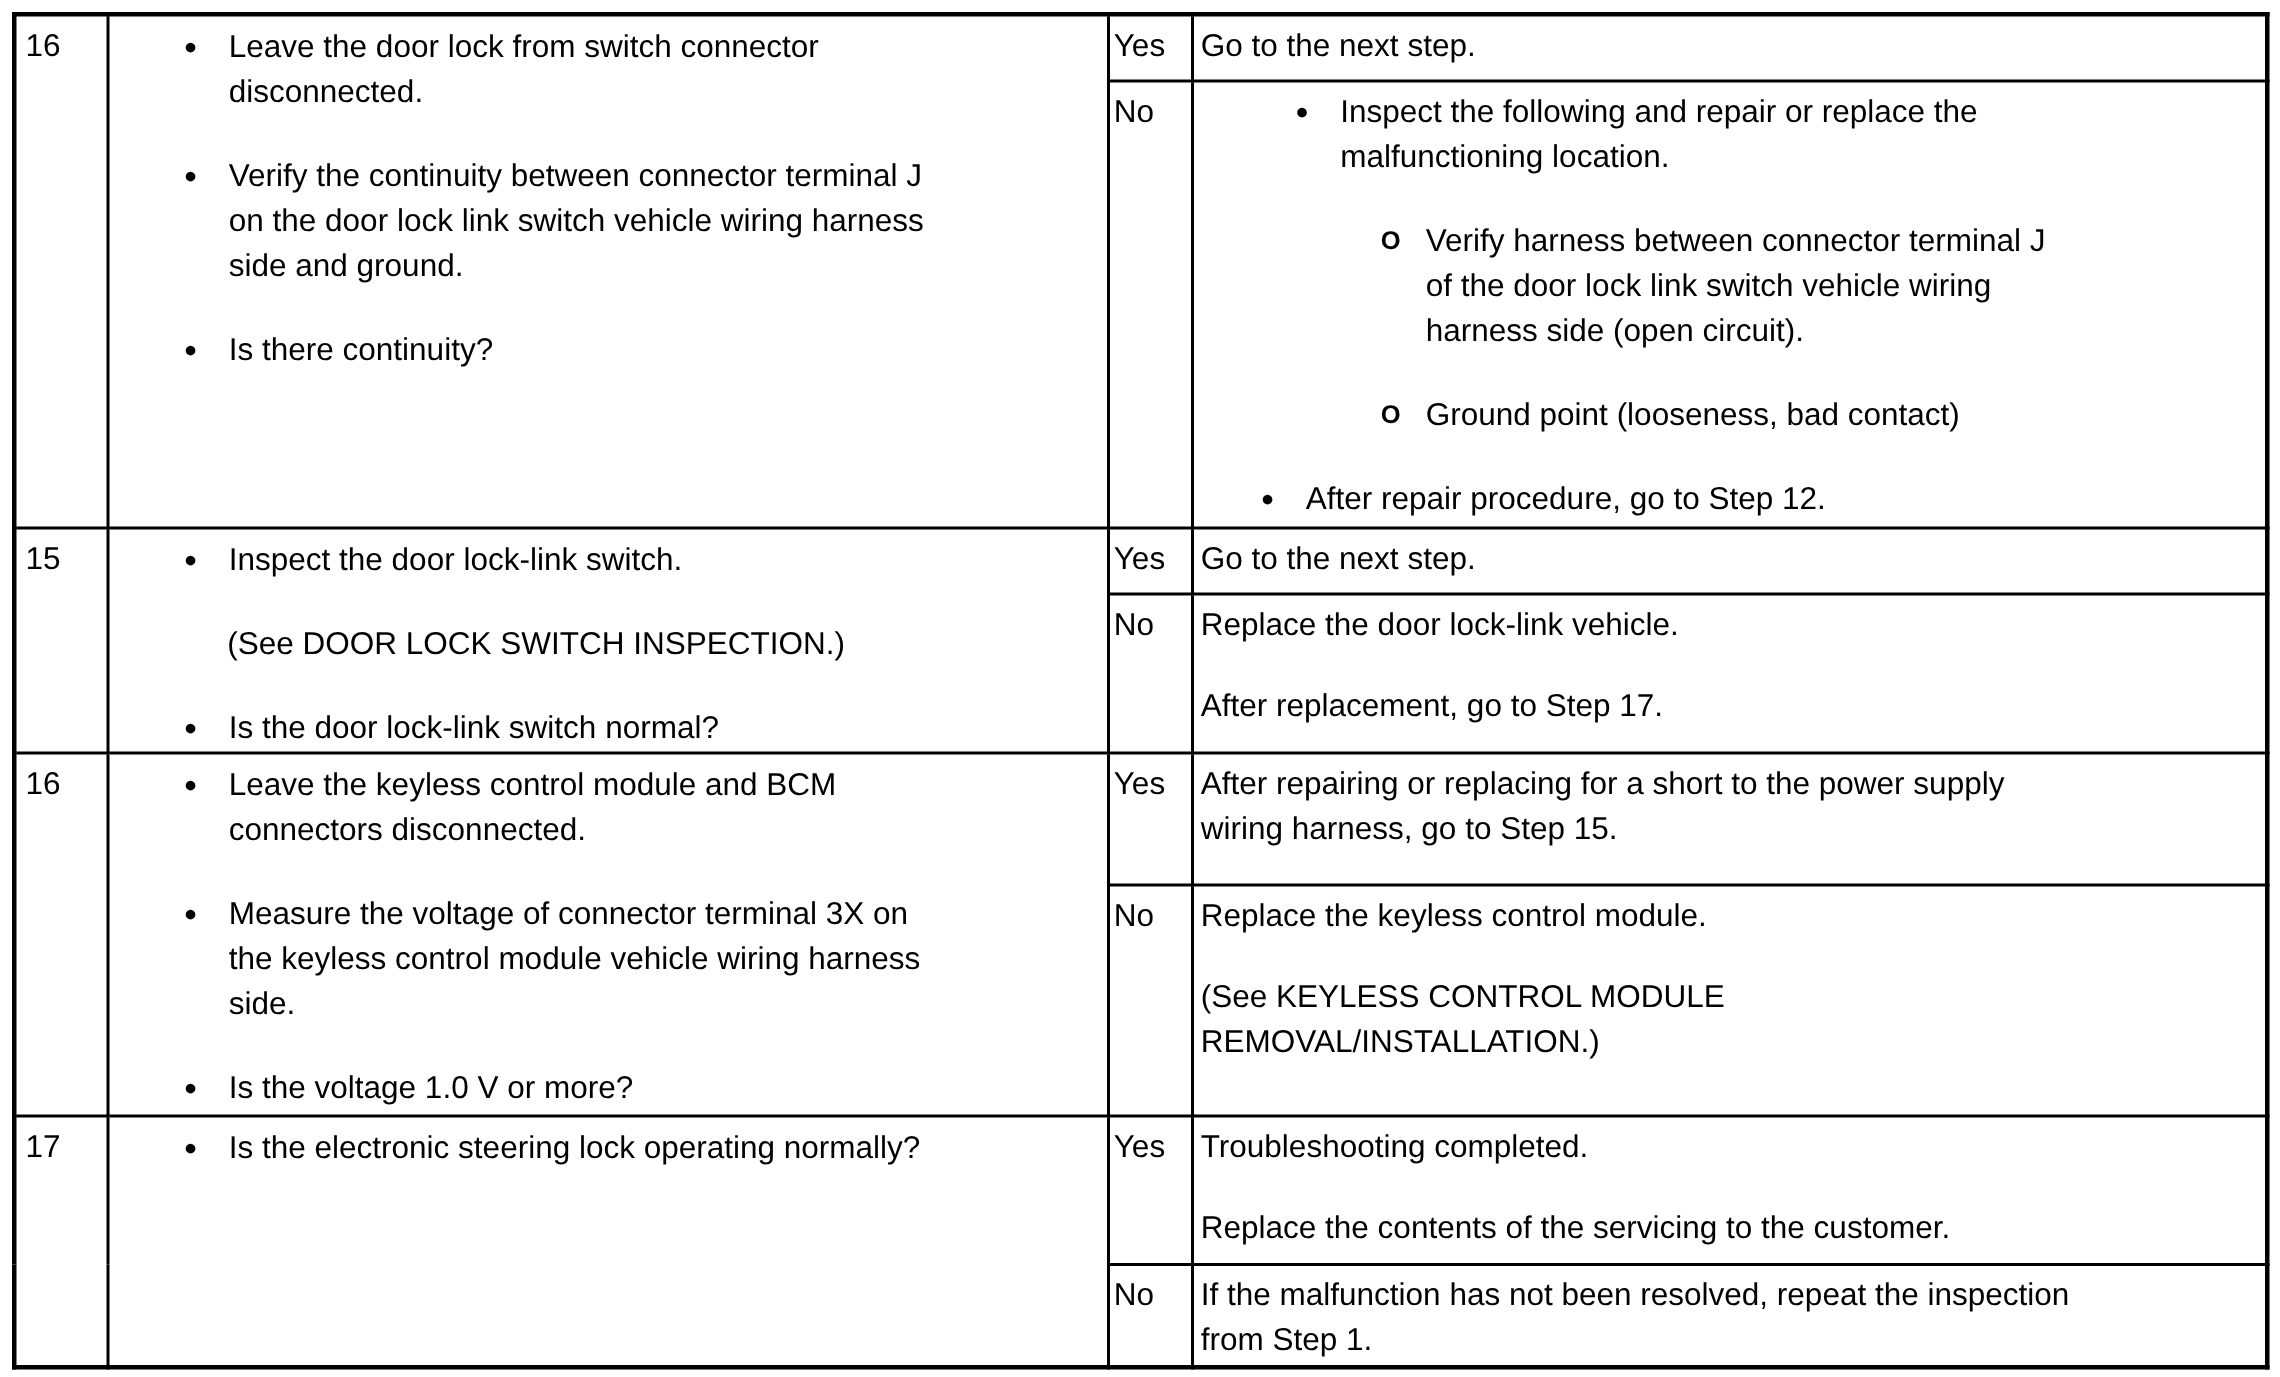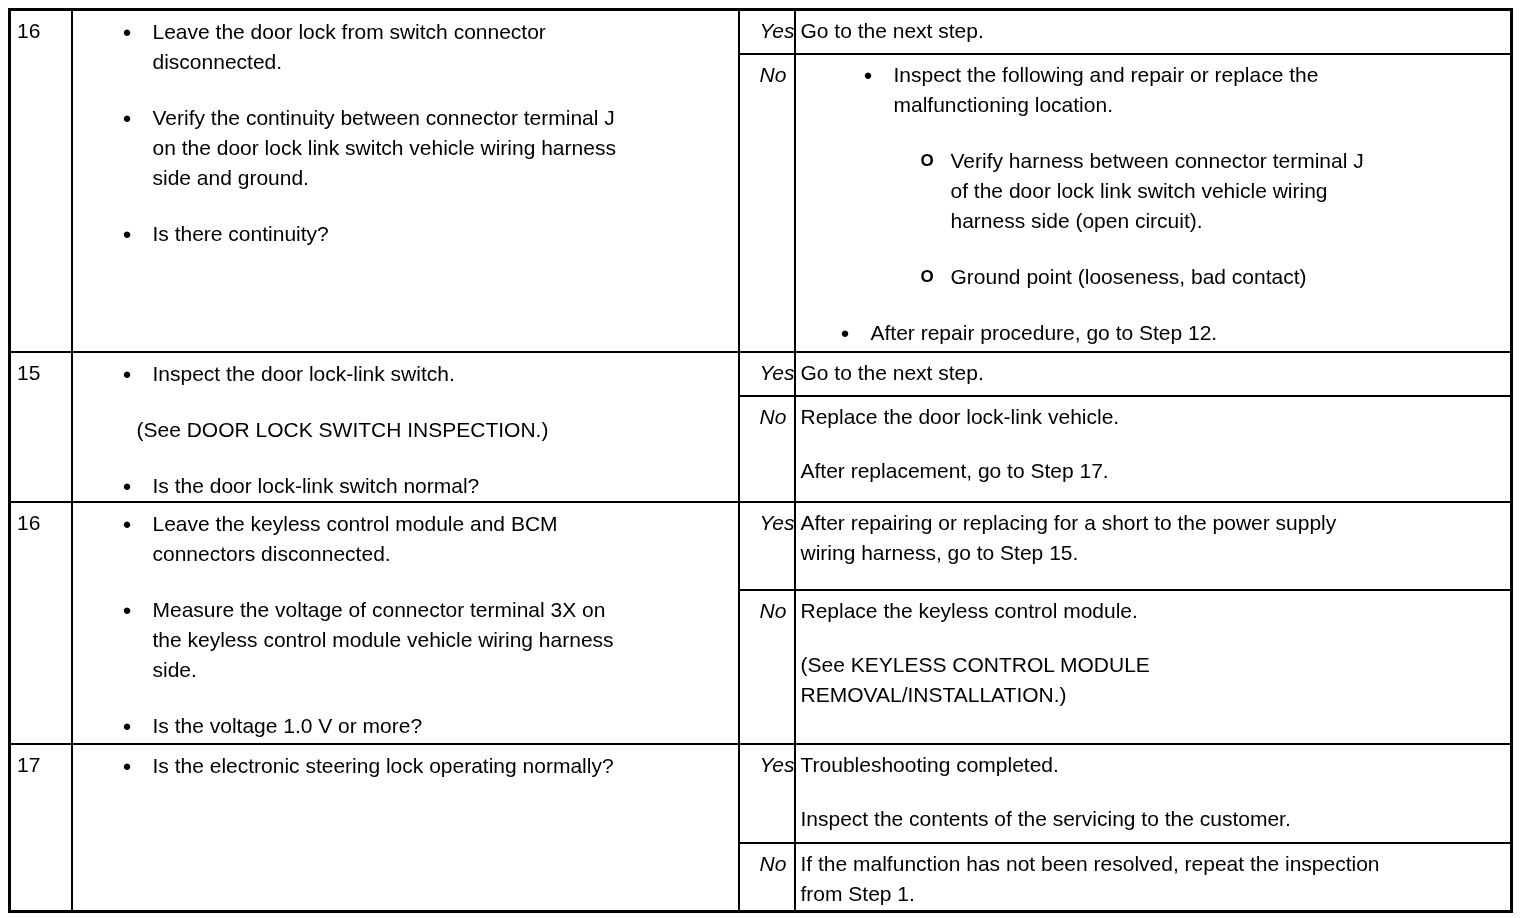--- a/index.html
+++ b/index.html
@@ -23,21 +23,21 @@
   td {
     border: 2px solid #000;
     vertical-align: top;
     padding: 0;
     font-size: 21px;
     line-height: 30px;
     overflow: hidden;
   }
   td.step { padding: 5px 0 0 6px; }
   td.insp { padding: 6px 4px 0 50px; }
-  td.yn   { padding: 5px 0 0 20px; font-style: italic; }
+  td.yn   { padding: 5px 0 0 3px; }
   td.act  { padding: 5px 6px 0 5px; }
 
   tr.h44  { height: 44px; }
   tr.h298 { height: 298px; }
   tr.h104 { height: 104px; }
   tr.h88  { height: 88px; }
   tr.h154 { height: 154px; }
   tr.h99  { height: 99px; }
   tr.h69  { height: 69px; }
 
@@ -49,21 +49,21 @@
     line-height: 30px;
   }
   .li.sub .blt {
     font-size: 17px;
     font-weight: bold;
     line-height: 29px;
   }
   .txt { white-space: pre-line; }
   .para { white-space: pre-line; margin-bottom: 24px; }
   .para:last-child { margin-bottom: 0; }
-  .ind30 { margin-left: 14px; }
+  .ind30 { margin-left: 29px; }
   .ml63  { margin-left: 63px; }
   .ml120 { margin-left: 120px; }
   .ml40  { margin-left: 40px; }
 </style>
 </head>
 <body>
 
 <table class="ts">
   <colgroup>
     <col style="width:62px">
@@ -186,21 +186,21 @@
     <td class="step" rowspan="2">17</td>
     <td class="insp" rowspan="2">
       <div class="li">
         <span class="blt">●</span>
         <span class="txt">Is the electronic steering lock operating normally?</span>
       </div>
     </td>
     <td class="yn">Yes</td>
     <td class="act">
       <div class="para">Troubleshooting completed.</div>
-      <div class="para">Inspect the contents of the servicing to the customer.</div>
+      <div class="para">Replace the contents of the servicing to the customer.</div>
     </td>
   </tr>
   <tr class="h69">
     <td class="yn">No</td>
     <td class="act">
       <div class="para">If the malfunction has not been resolved, repeat the inspection
 from Step 1.</div>
     </td>
   </tr>
 </tbody>

